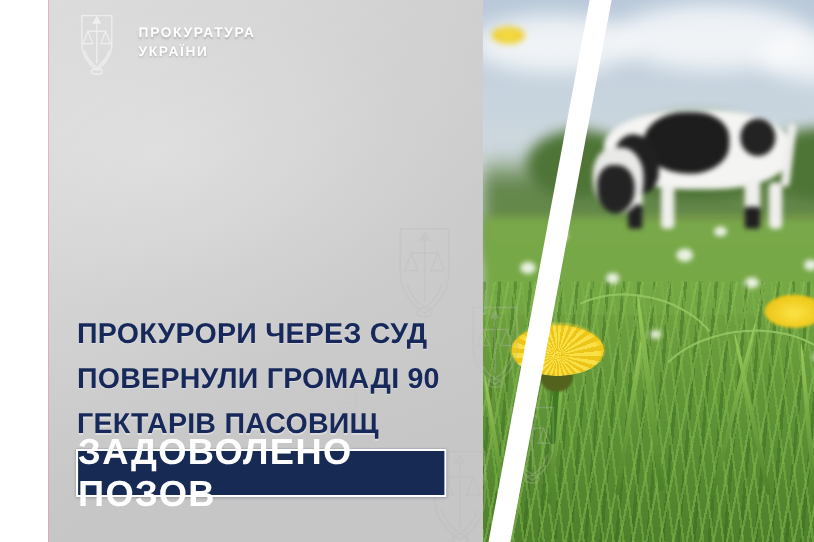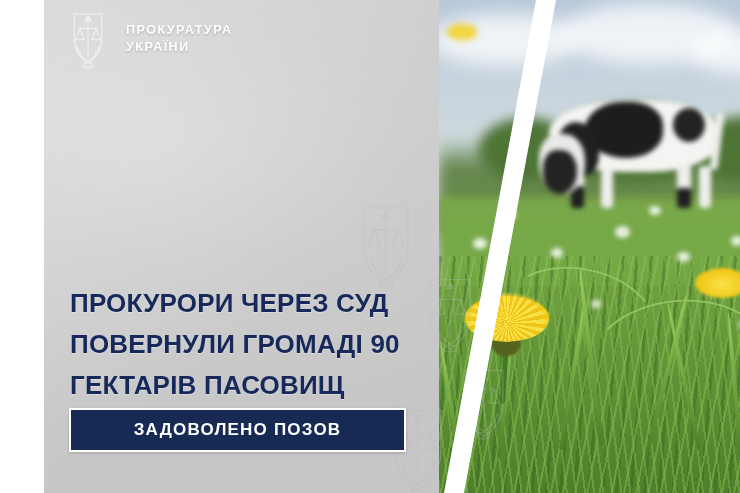--- a/index.html
+++ b/index.html
@@ -222,21 +222,21 @@
   .badge{
     position:absolute; left:25px; top:408px;
     width:337px; height:44px;
     background:#172a54;
     border:2px solid #ffffff;
     display:flex; align-items:center; justify-content:center;
     box-shadow:0 1px 3px rgba(0,0,0,.18);
   }
   .badge span{
     color:#ffffff;
-    font-size:17px;
+    font-size:33px;
     font-weight:bold;
     letter-spacing:1.2px;
   }
 </style>
 </head>
 <body>
 
 <div class="banner">
 
   <div class="left-panel"></div>

